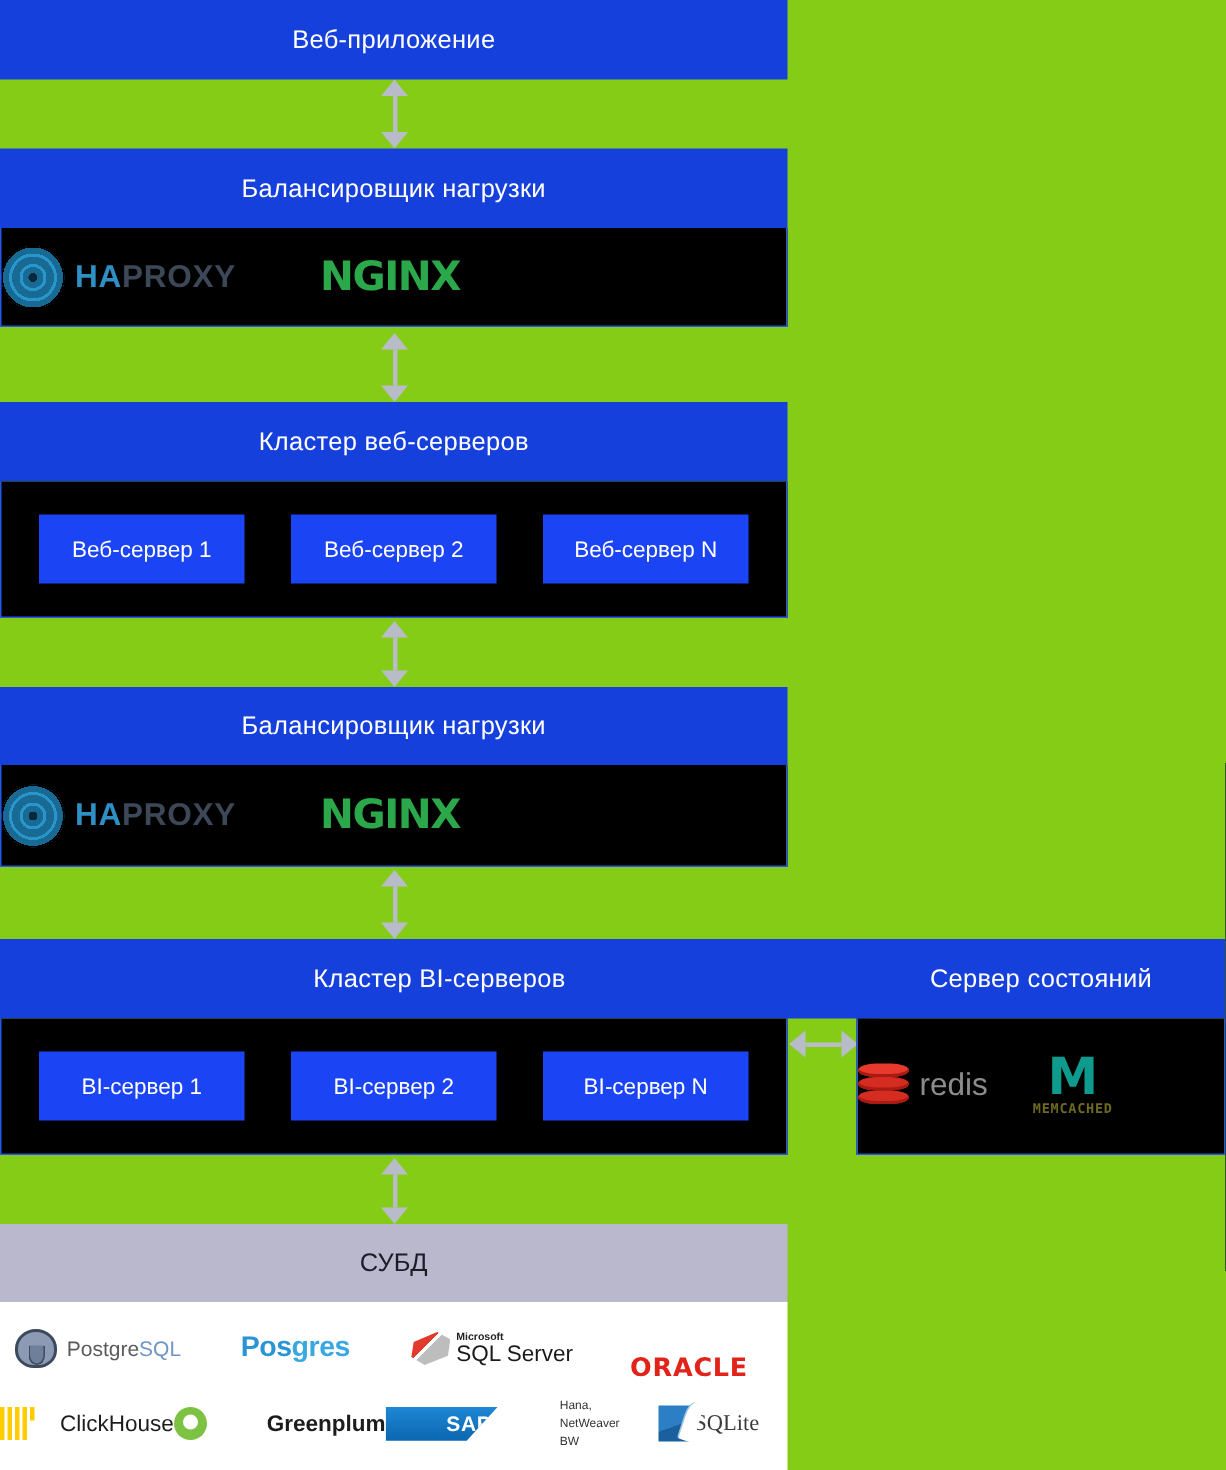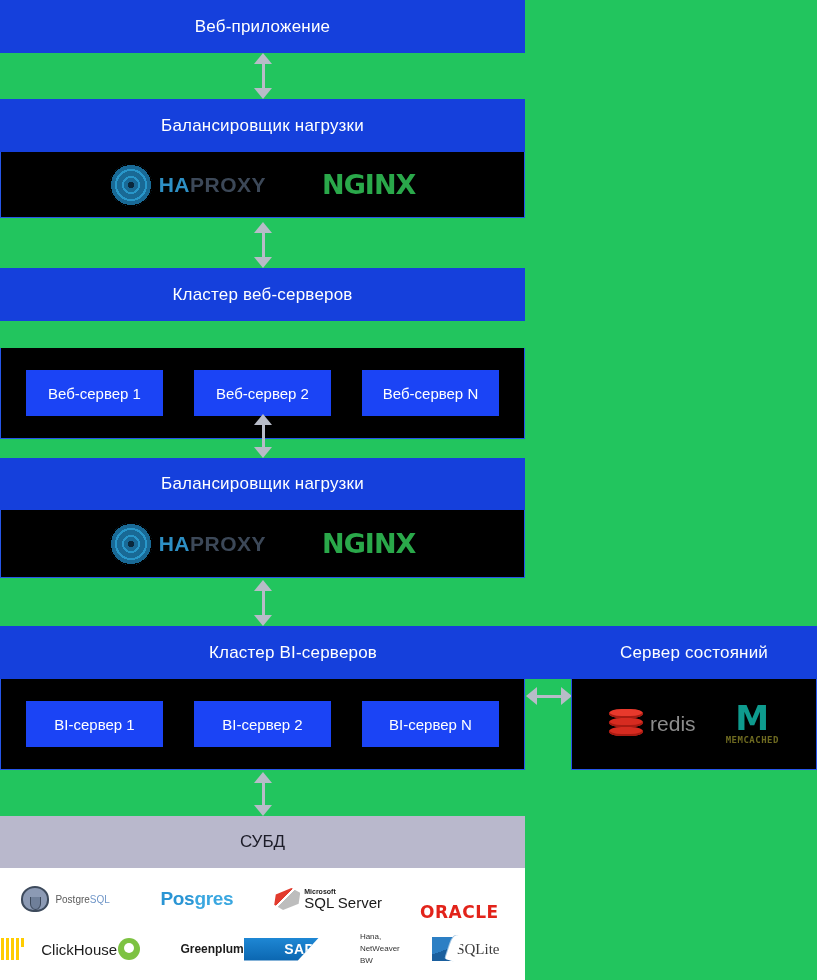--- a/index.html
+++ b/index.html
@@ -11,21 +11,21 @@
     width: 817px;
     height: 980px;
     position: relative;
     overflow: hidden;
     font-family: "Liberation Sans", sans-serif;
   }
 
   .canvas {
     position: absolute;
     inset: 0;
-    background: #22c55e;
+    background: #84cc16;
   }
 
   
   .block {
     position: absolute;
     box-sizing: border-box;
   }
   .block-header {
     background: #1540DC;
     color: #ffffff;
@@ -114,21 +114,21 @@
     width: 0; height: 0;
     border-top: 9px solid transparent;
     border-bottom: 9px solid transparent;
     border-left: 11px solid #B8BCC8;
   }
 
   
   .logo-row {
     display: flex;
     align-items: center;
-    justify-content: center;
+    justify-content: flex-start;
     gap: 56px;
     width: 100%;
   }
   .logo {
     display: flex;
     align-items: center;
     gap: 7px;
   }
 
   
@@ -226,21 +226,21 @@
     width: 24px; height: 22px; border-radius: 50% 50% 45% 45%;
     background: #8C9AB4;
     border: 2px solid #3d4a5c;
     position: relative;
   }
   .elephant::after {
     content:""; position:absolute; left:7px; top:9px;
     width:9px; height:12px; border-radius:0 0 50% 50%;
     background:#6f7f99; border:1.5px solid #3d4a5c; border-top:none;
   }
-  .pg-text { font-size: 10px; color: #5b5b5b; }
+  .pg-text { font-size: 14px; color: #5b5b5b; }
   .pg-text .sql { color: #7096c8; }
 
   .postgres-word {
     font-size: 19px; color: #2A95D4; font-weight: bold; letter-spacing: -.3px;
   }
   .postgres-word .tail { color: #3aa7e0; }
 
   .mssql { display:flex; align-items:center; gap:4px; }
   .mssql-mark {
     width: 26px; height: 22px;
@@ -268,21 +268,21 @@
   .gp-mark {
     width: 22px; height: 22px; border-radius: 50%;
     background: #7DC242;
     position: relative;
   }
   .gp-mark::after{
     content:""; position:absolute; left:6px; top:5px;
     width:10px; height:10px; border-radius:50%;
     background:#ffffff;
   }
-  .gp-text { font-size:12px; color:#1c1c1c; font-weight:bold;margin-left:34px; }
+  .gp-text { font-size:15px; color:#1c1c1c; font-weight:bold;margin-left:34px; }
 
   .sap { display:flex; align-items:center; gap:8px; }
   .sap-mark {
     width: 46px; height: 23px;
     background: linear-gradient(180deg,#1E87D4,#0B66B0);
     color:#ffffff; font-weight:bold; font-size:14px;
     display:flex; align-items:center; justify-content:center;
     clip-path: polygon(0 0, 100% 0, 72% 100%, 0 100%);
     letter-spacing: .5px;
     padding-left: 36px;
@@ -337,21 +337,21 @@
 
   <div class="v-arrow" style="left:252px; top:222px; height:46px;">
     <div class="tri-up"></div>
     <div class="shaft"></div>
     <div class="tri-down"></div>
   </div>
 
   <div class="block block-header" style="left:0px; top:268px; width:525px; height:53px;">
     <span>Кластер веб-серверов</span>
   </div>
-  <div class="block block-body" style="left:0px; top:321px; width:525px; height:91px;margin-top:27px;">
+  <div class="block block-body" style="left:0px; top:321px; width:525px; height:91px;">
     <div class="chips">
       <div class="chip">
         <span>Веб-сервер 1</span>
       </div>
       <div class="chip">
         <span>Веб-сервер 2</span>
       </div>
       <div class="chip">
         <span>Веб-сервер N</span>
       </div>

